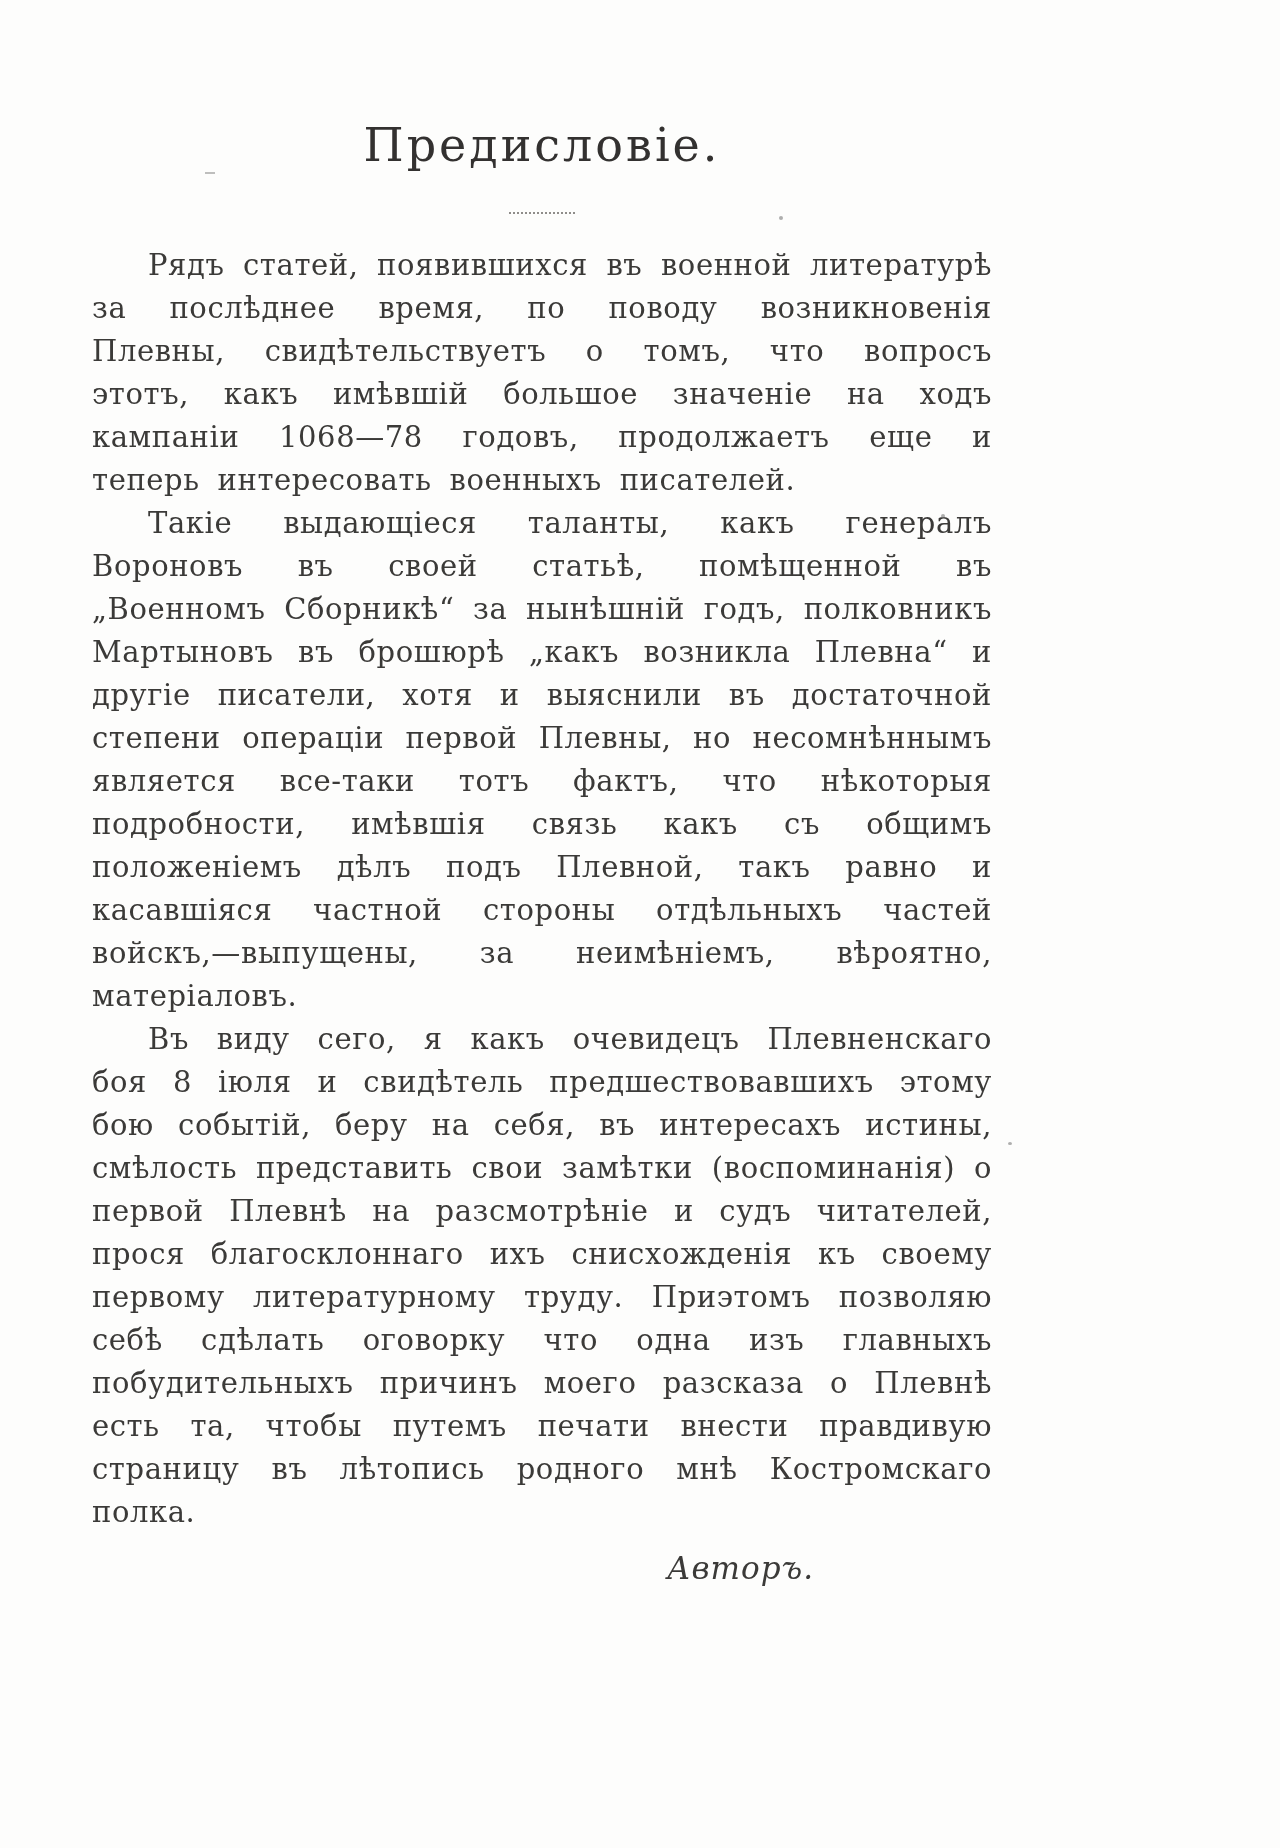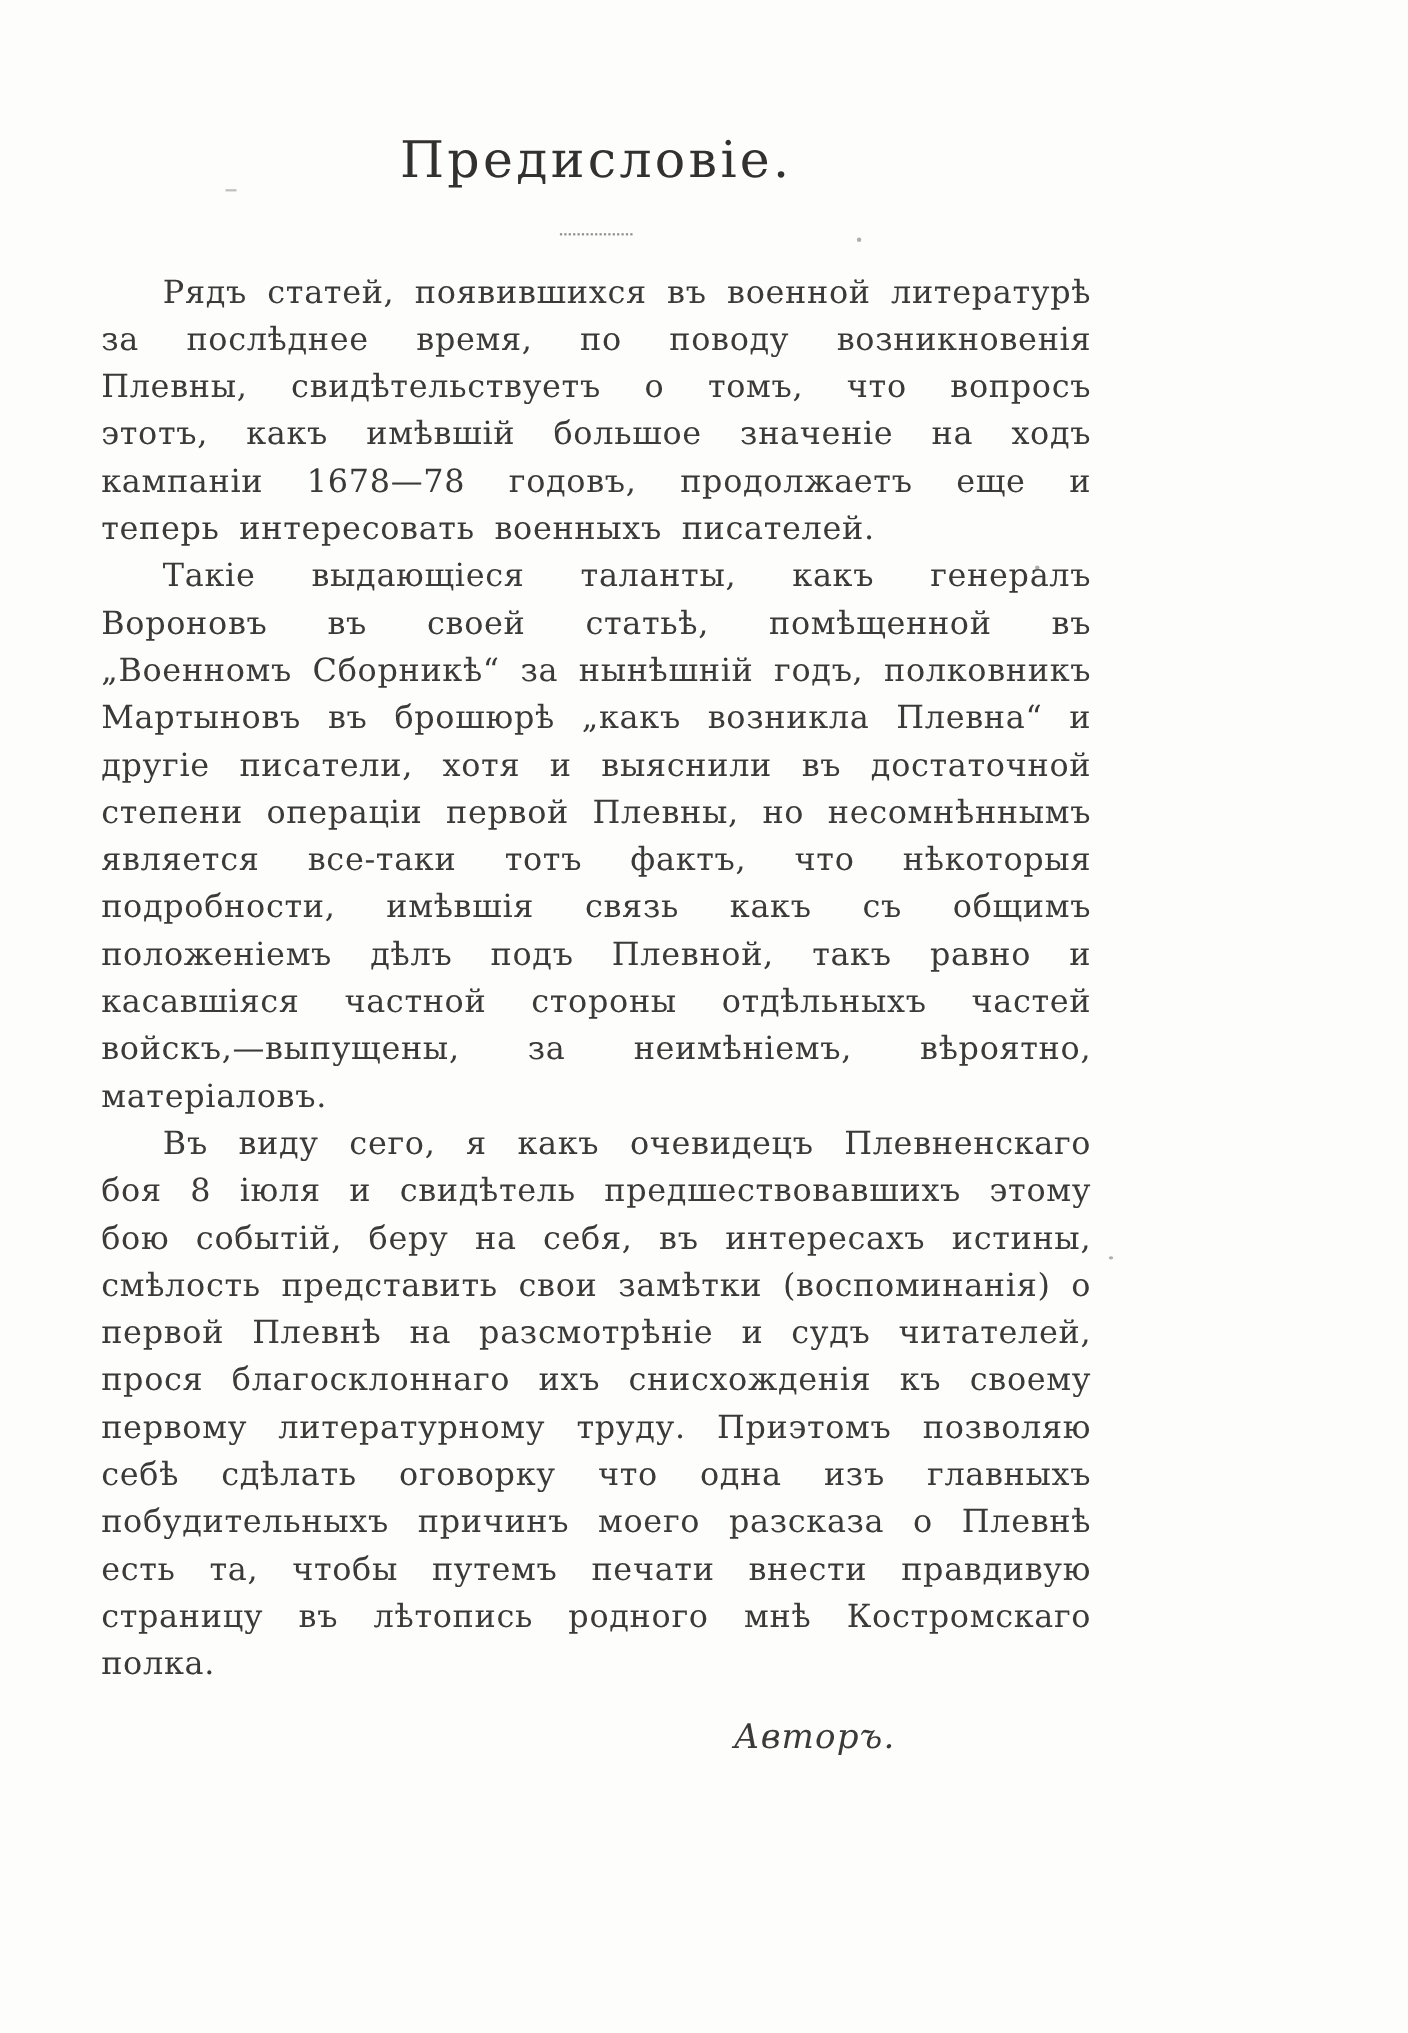--- a/index.html
+++ b/index.html
@@ -47,21 +47,21 @@
       hyphens: auto;
       -webkit-hyphens: auto;
       color: #3b3a38;
     }
     .signature {
       font-style: italic;
       font-size: 31px;
       letter-spacing: 1px;
       text-align: right;
       padding-right: 178px;
-      margin-top: 27px;
+      margin-top: 16px;
       color: #3b3a38;
     }
     .scan-mark {
       position: absolute;
       background: #7a7a78;
       border-radius: 50%;
       opacity: 0.6;
     }
     .scan-dash {
       position: absolute;
@@ -79,21 +79,21 @@
   <div class="scan-mark" style="left:941px; top:514px; width:4px; height:4px;"></div>
   <div class="scan-mark" style="left:1008px; top:1142px; width:4px; height:3px;"></div>
 
   <div class="text-col">
 
     <h1 class="title">Предисловіе.</h1>
 
     <div class="divider"></div>
 
     <div class="content">
-      <p>Рядъ статей, появившихся въ военной литературѣ за послѣднее время, по поводу возникновенія Плевны, свидѣтельствуетъ о томъ, что вопросъ этотъ, какъ имѣвшій большое значеніе на ходъ кампаніи 1678—78 годовъ, продолжаетъ еще и теперь интересовать военныхъ писателей.</p>
+      <p>Рядъ статей, появившихся въ военной литературѣ за послѣднее время, по поводу возникновенія Плевны, свидѣтельствуетъ о томъ, что вопросъ этотъ, какъ имѣвшій большое значеніе на ходъ кампаніи 1068—78 годовъ, продолжаетъ еще и теперь интересовать военныхъ писателей.</p>
       <p>Такіе выдающіеся таланты, какъ генералъ Вороновъ въ своей статьѣ, помѣщенной въ „Военномъ Сборникѣ“ за нынѣшній годъ, полковникъ Мартыновъ въ брошюрѣ „какъ возникла Плевна“ и другіе писатели, хотя и выяснили въ достаточной степени операціи первой Плевны, но несомнѣннымъ является все-таки тотъ фактъ, что нѣкоторыя подробности, имѣвшія связь какъ съ общимъ положеніемъ дѣлъ подъ Плевной, такъ равно и касавшіяся частной стороны отдѣльныхъ частей войскъ,—выпущены, за неимѣніемъ, вѣроятно, матеріаловъ.</p>
       <p>Въ виду сего, я какъ очевидецъ Плевненскаго боя 8 іюля и свидѣтель предшествовавшихъ этому бою событій, беру на себя, въ интересахъ истины, смѣлость представить свои замѣтки (воспоминанія) о первой Плевнѣ на разсмотрѣніе и судъ читателей, прося благосклоннаго ихъ снисхожденія къ своему первому литературному труду. Приэтомъ позволяю себѣ сдѣлать оговорку что одна изъ главныхъ побудительныхъ причинъ моего разсказа о Плевнѣ есть та, чтобы путемъ печати внести правдивую страницу въ лѣтопись родного мнѣ Костромскаго полка.</p>
     </div>
 
     <div class="signature">Авторъ.</div>
 
   </div>
 </div>
 
 </body></html>

